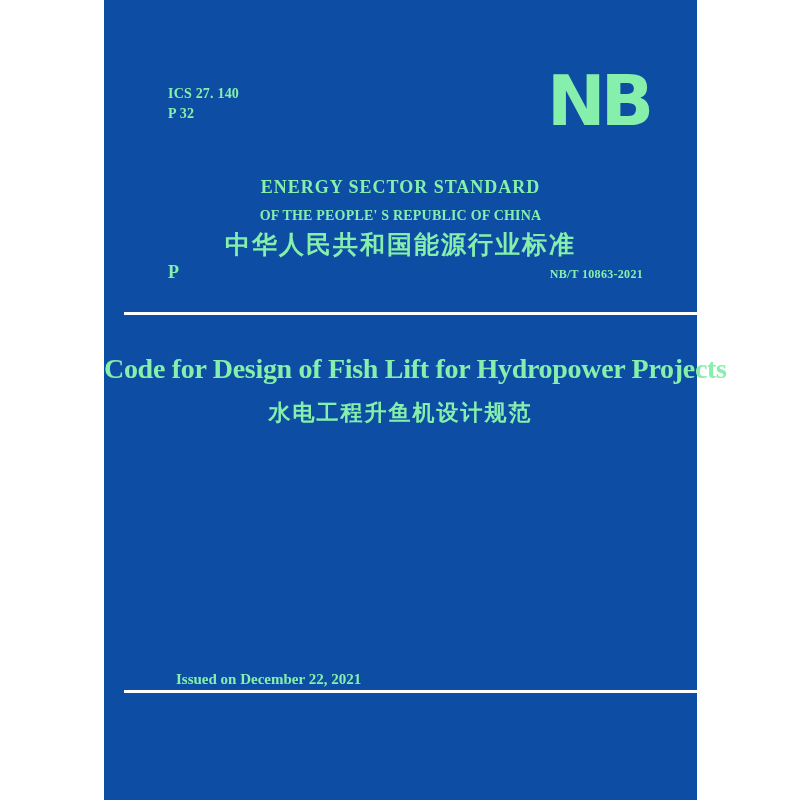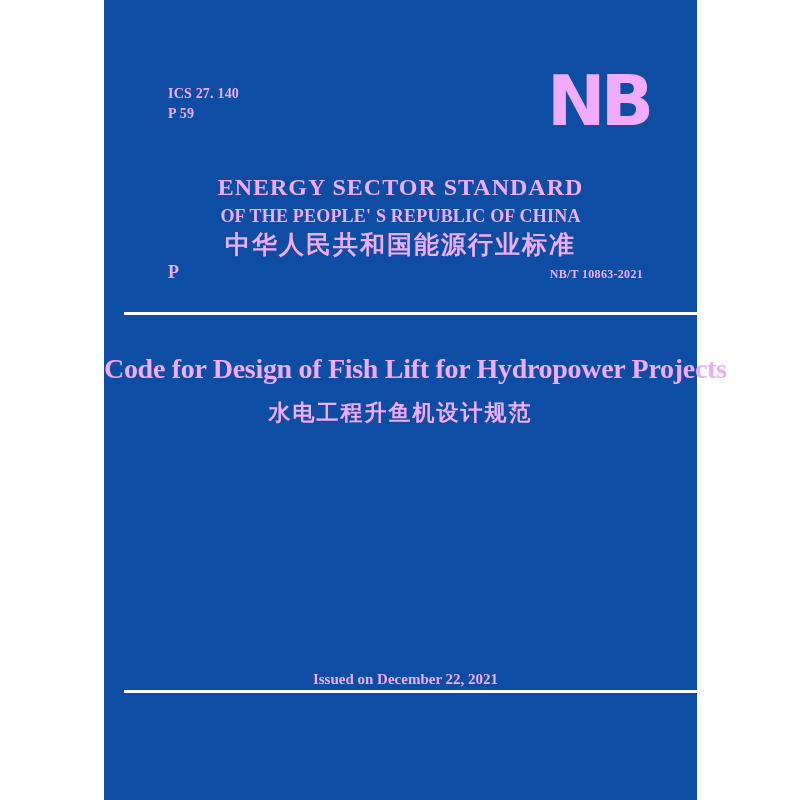--- a/index.html
+++ b/index.html
@@ -7,45 +7,45 @@
     width: 800px; height: 800px;
     background: #ffffff;
     font-family: "Liberation Serif", "DejaVu Serif", serif;
     overflow: hidden;
   }
   .page { position: relative; width: 800px; height: 800px; background: #ffffff; }
   .cover {
     position: absolute; left: 104px; top: 0; width: 593px; height: 800px;
     background: #0d4da3; color: #ffffff;
   }
-  .cover * { color: #f0abfc; }
+  .cover * { color: #86efac; }
 
   .ics-block {
     position: absolute; left: 64px; top: 84px;
     font-size: 14px; font-weight: bold; line-height: 20px;
     letter-spacing: 0.2px; white-space: nowrap;
   }
 
   .nb-logo {
     position: absolute; top: 64px; right: 48px;
     font-family: "DejaVu Sans", "Liberation Sans", sans-serif;
     font-weight: bold; font-size: 70px; line-height: 74px;
     letter-spacing: -5px; white-space: nowrap;
   }
 
   .header-block {
     position: absolute; top: 178px; left: 0; width: 100%;
     text-align: center;
   }
   .header-line1 {
-    font-size: 24px; font-weight: bold; letter-spacing: 1px;
+    font-size: 18px; font-weight: bold; letter-spacing: 1px;
     line-height: 19px; margin-bottom: 9px; white-space: nowrap;
   }
   .header-line2 {
-    font-size: 18px; font-weight: bold; letter-spacing: 0.2px;
+    font-size: 14px; font-weight: bold; letter-spacing: 0.2px;
     line-height: 20px; margin-bottom: 8px; white-space: nowrap;
   }
   .header-line3 {
     font-family: "DejaVu Sans", "Liberation Sans", sans-serif;
     font-size: 25px; font-weight: bold; letter-spacing: 2px;
     line-height: 22px; white-space: nowrap;
   }
 
   .std-row {
     position: absolute; top: 262px; left: 64px; right: 54px;
@@ -70,38 +70,38 @@
     letter-spacing: -0.3px; white-space: nowrap;
   }
   .title-zh {
     font-family: "DejaVu Sans", "Liberation Sans", sans-serif;
     font-size: 22px; font-weight: bold; letter-spacing: 2px;
     margin-top: 16px; white-space: nowrap;
   }
 
   .dates-row {
     position: absolute; top: 671px; left: 72px; right: 62px;
-    display: flex; justify-content: center; align-items: baseline;
+    display: flex; justify-content: space-between; align-items: baseline;
     font-size: 15px; font-weight: bold; white-space: nowrap; gap: 29px;
   }
   .issuer-row {
     position: absolute; top: 700px; left: 80px; right: 20px;
     font-size: 15px; font-weight: bold; white-space: nowrap;
   }
   .issuer-row .issuer-name { margin-left: 19px; }
 </style>
 </head>
 <body>
 
 <div class="page">
   <div class="cover">
 
     <div class="ics-block">
       <div>ICS 27. 140</div>
-      <div>P 59</div>
+      <div>P 32</div>
     </div>
 
     <div class="nb-logo">NB</div>
 
     <div class="header-block">
       <div class="header-line1">ENERGY SECTOR STANDARD</div>
       <div class="header-line2">OF THE PEOPLE' S REPUBLIC OF CHINA</div>
       <div class="header-line3">中华人民共和国能源行业标准</div>
     </div>
 

